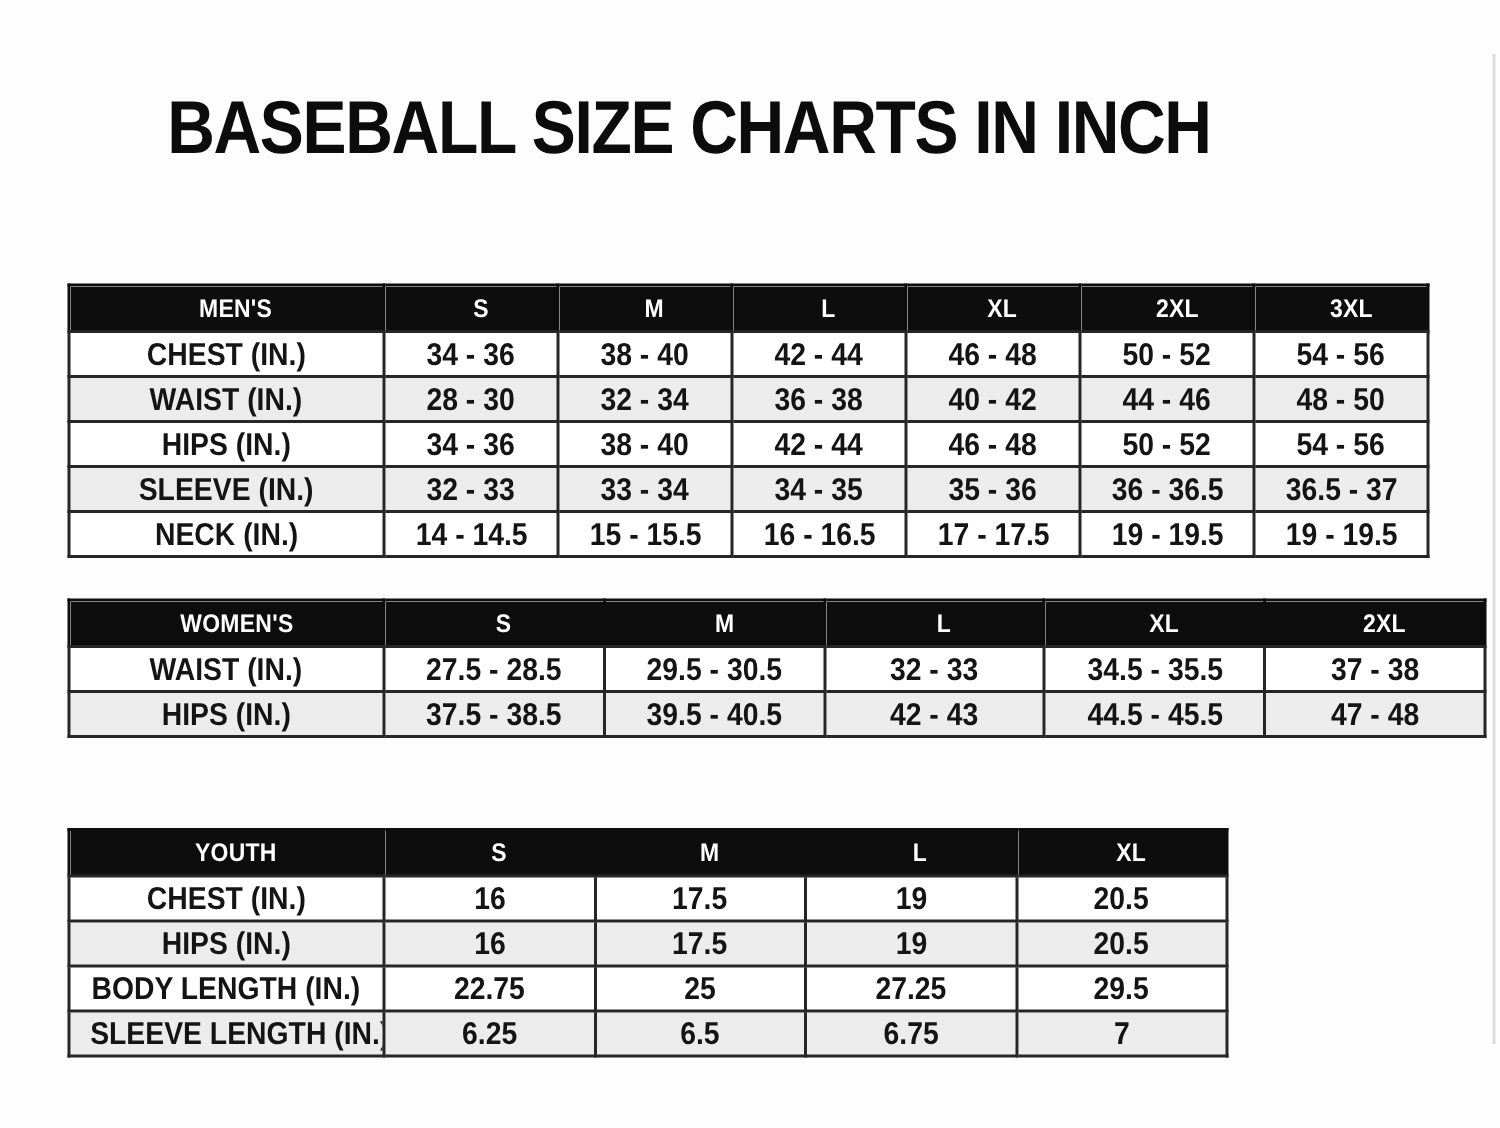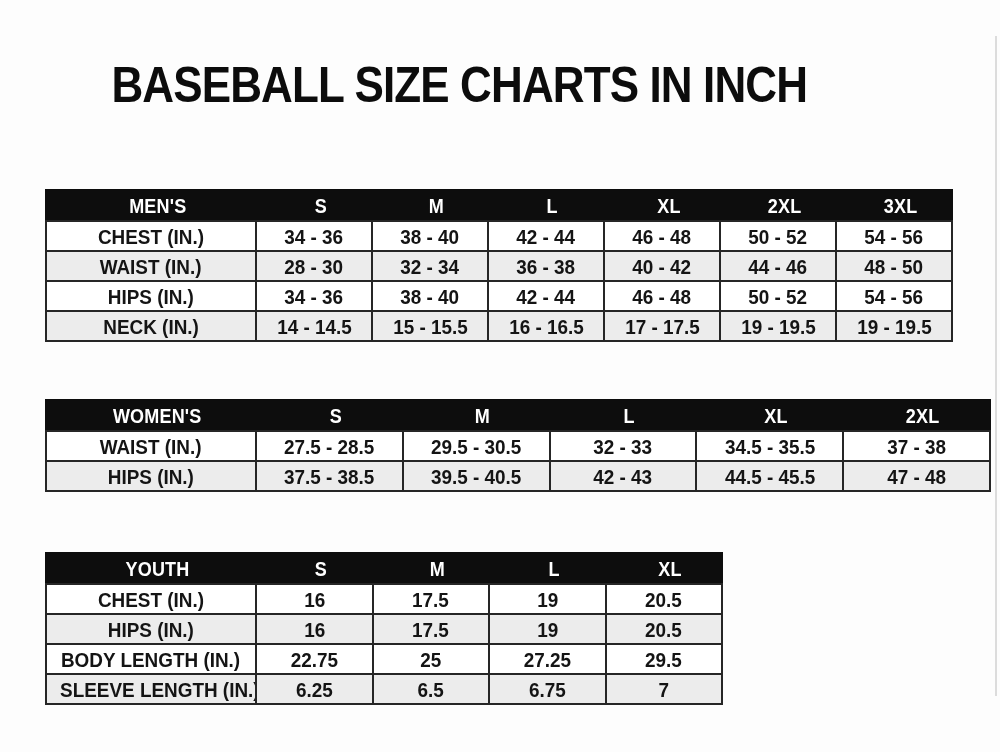--- a/index.html
+++ b/index.html
@@ -51,21 +51,21 @@
     line-height: 1;
     color: var(--text, #141414);
     white-space: nowrap;
     overflow: hidden;
   }
   .size-table thead th {
     background: var(--header-bg, #0d0d0d);
     color: var(--header-text, #ffffff);
     border-color: var(--header-bg, #0d0d0d);
     border-bottom-color: var(--border, #262626);
-    font-size: 20px;
+    font-size: 17px;
     height: 31px;
     letter-spacing: 0.2px;
     padding-left: 15px;
   }
   .size-table tbody tr:nth-child(even) {
     background: var(--stripe, #ececec);
   }
   .size-table .cell-text {
     display: inline-block;
     transform: scaleX(0.9);
@@ -132,20 +132,29 @@
           <tr>
             <th scope="row"><span class="cell-text">HIPS (IN.)</span></th>
             <td><span class="cell-text">34 - 36</span></td>
             <td><span class="cell-text">38 - 40</span></td>
             <td><span class="cell-text">42 - 44</span></td>
             <td><span class="cell-text">46 - 48</span></td>
             <td><span class="cell-text">50 - 52</span></td>
             <td><span class="cell-text">54 - 56</span></td>
           </tr>
           <tr>
+            <th scope="row"><span class="cell-text">SLEEVE (IN.)</span></th>
+            <td><span class="cell-text">32 - 33</span></td>
+            <td><span class="cell-text">33 - 34</span></td>
+            <td><span class="cell-text">34 - 35</span></td>
+            <td><span class="cell-text">35 - 36</span></td>
+            <td><span class="cell-text">36 - 36.5</span></td>
+            <td><span class="cell-text">36.5 - 37</span></td>
+          </tr>
+          <tr>
             <th scope="row"><span class="cell-text">NECK (IN.)</span></th>
             <td><span class="cell-text">14 - 14.5</span></td>
             <td><span class="cell-text">15 - 15.5</span></td>
             <td><span class="cell-text">16 - 16.5</span></td>
             <td><span class="cell-text">17 - 17.5</span></td>
             <td><span class="cell-text">19 - 19.5</span></td>
             <td><span class="cell-text">19 - 19.5</span></td>
           </tr>
         </tbody>
       </table>
@@ -180,21 +189,21 @@
           <tr>
             <th scope="row"><span class="cell-text">HIPS (IN.)</span></th>
             <td><span class="cell-text">37.5 - 38.5</span></td>
             <td><span class="cell-text">39.5 - 40.5</span></td>
             <td><span class="cell-text">42 - 43</span></td>
             <td><span class="cell-text">44.5 - 45.5</span></td>
             <td><span class="cell-text">47 - 48</span></td>
           </tr>
         </tbody>
       </table>
-      <table class="size-table" style="top: 552px; width: 678px;">
+      <table class="size-table" style="top: 552px; width: 774px;">
         <colgroup>
           <col style="width: 210px;">
           <col>
           <col>
           <col>
           <col>
         </colgroup>
         <thead>
           <tr>
             <th scope="col"><span class="cell-text">YOUTH</span></th>

